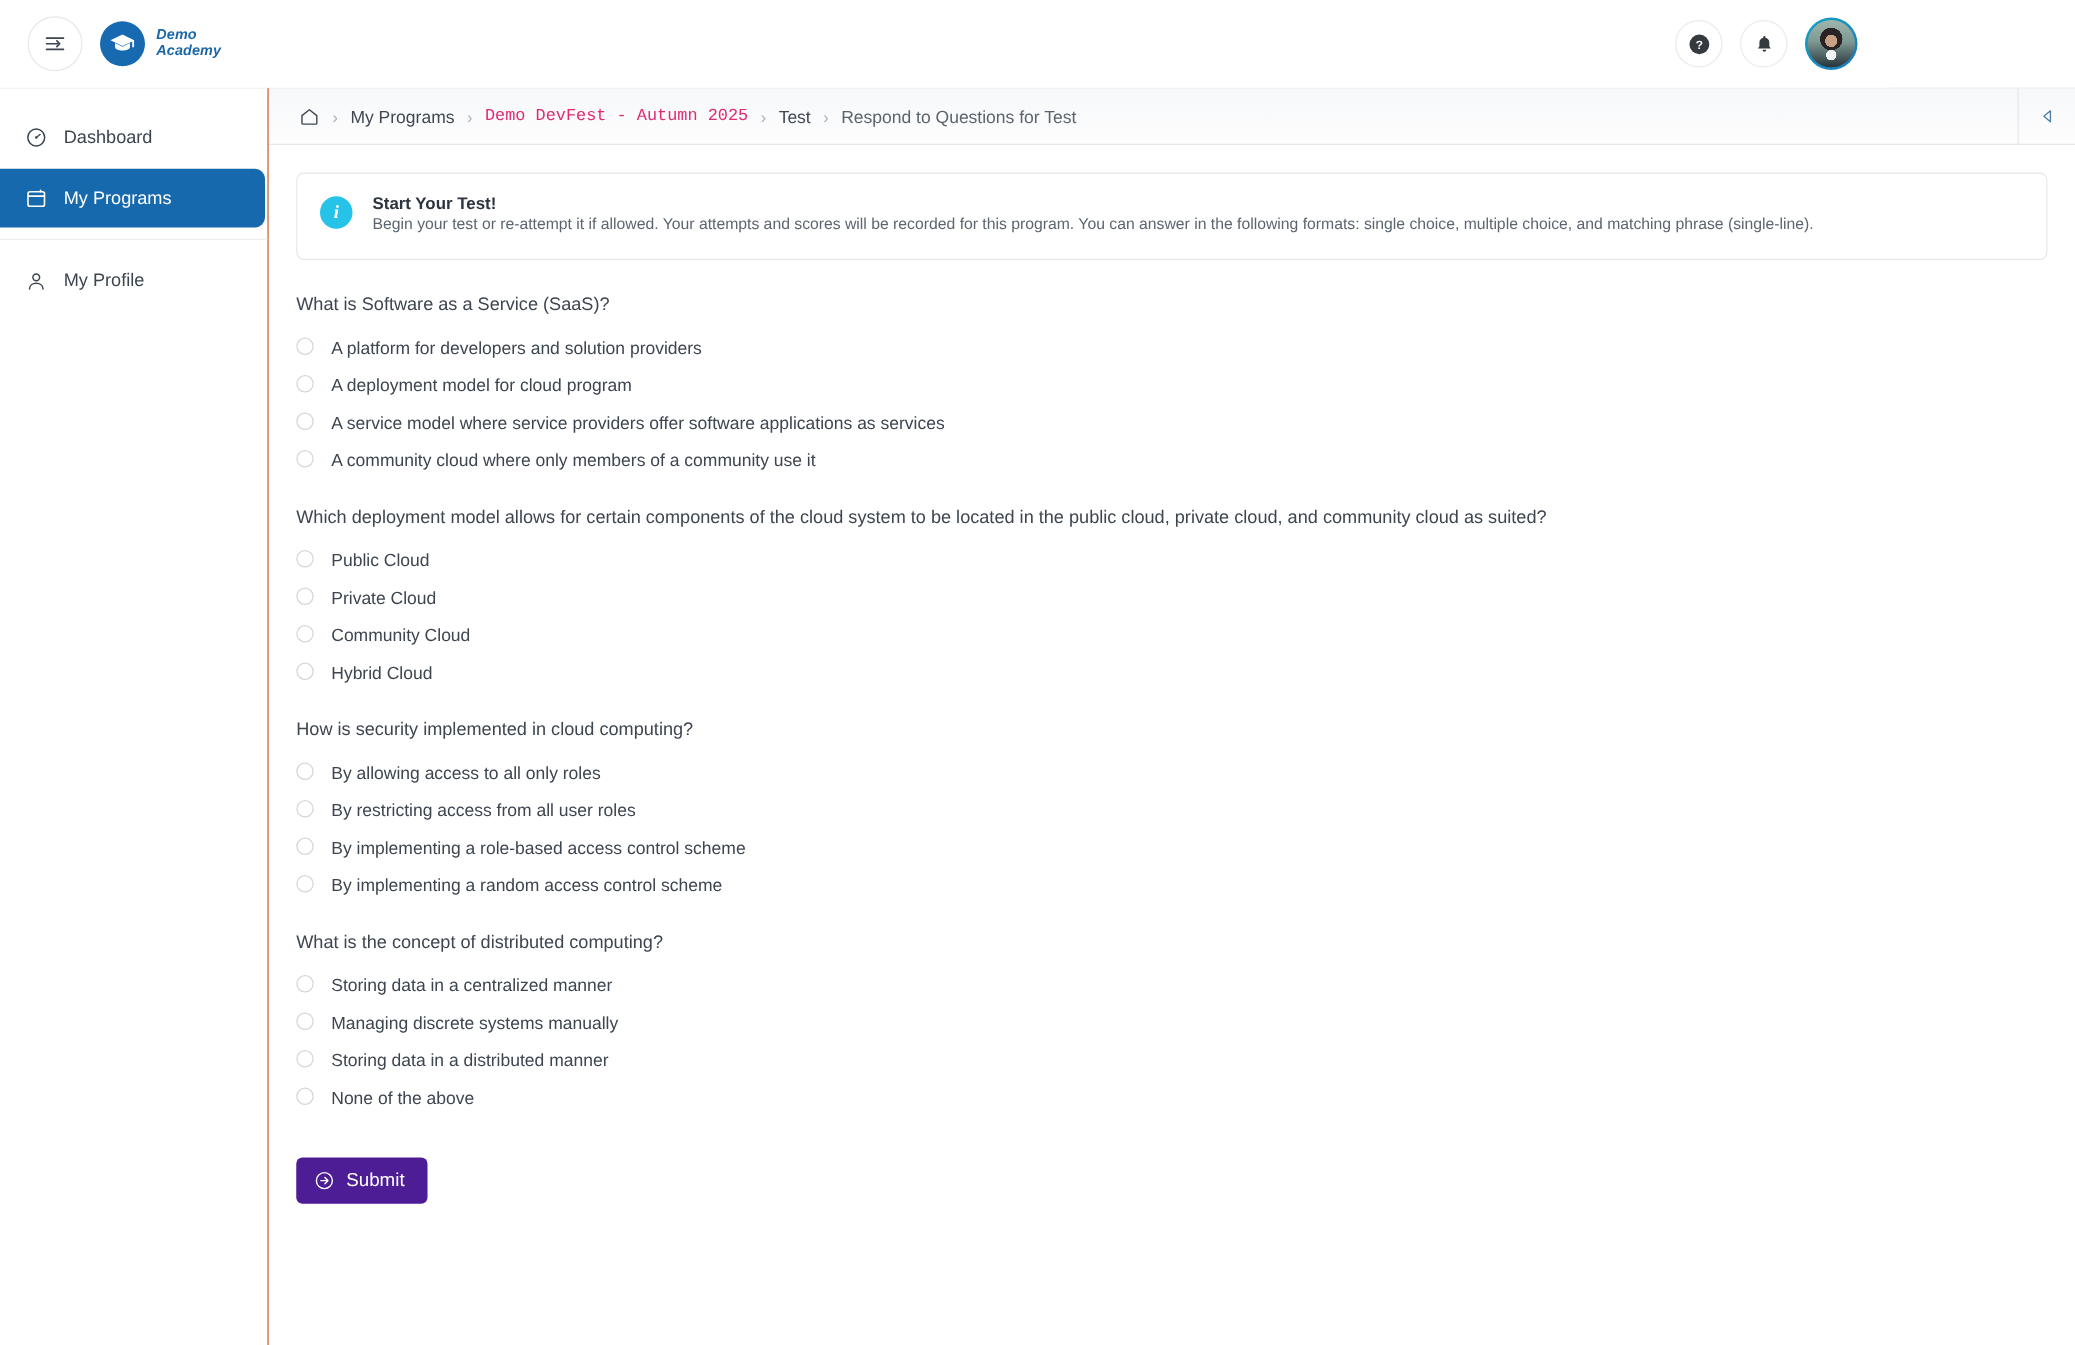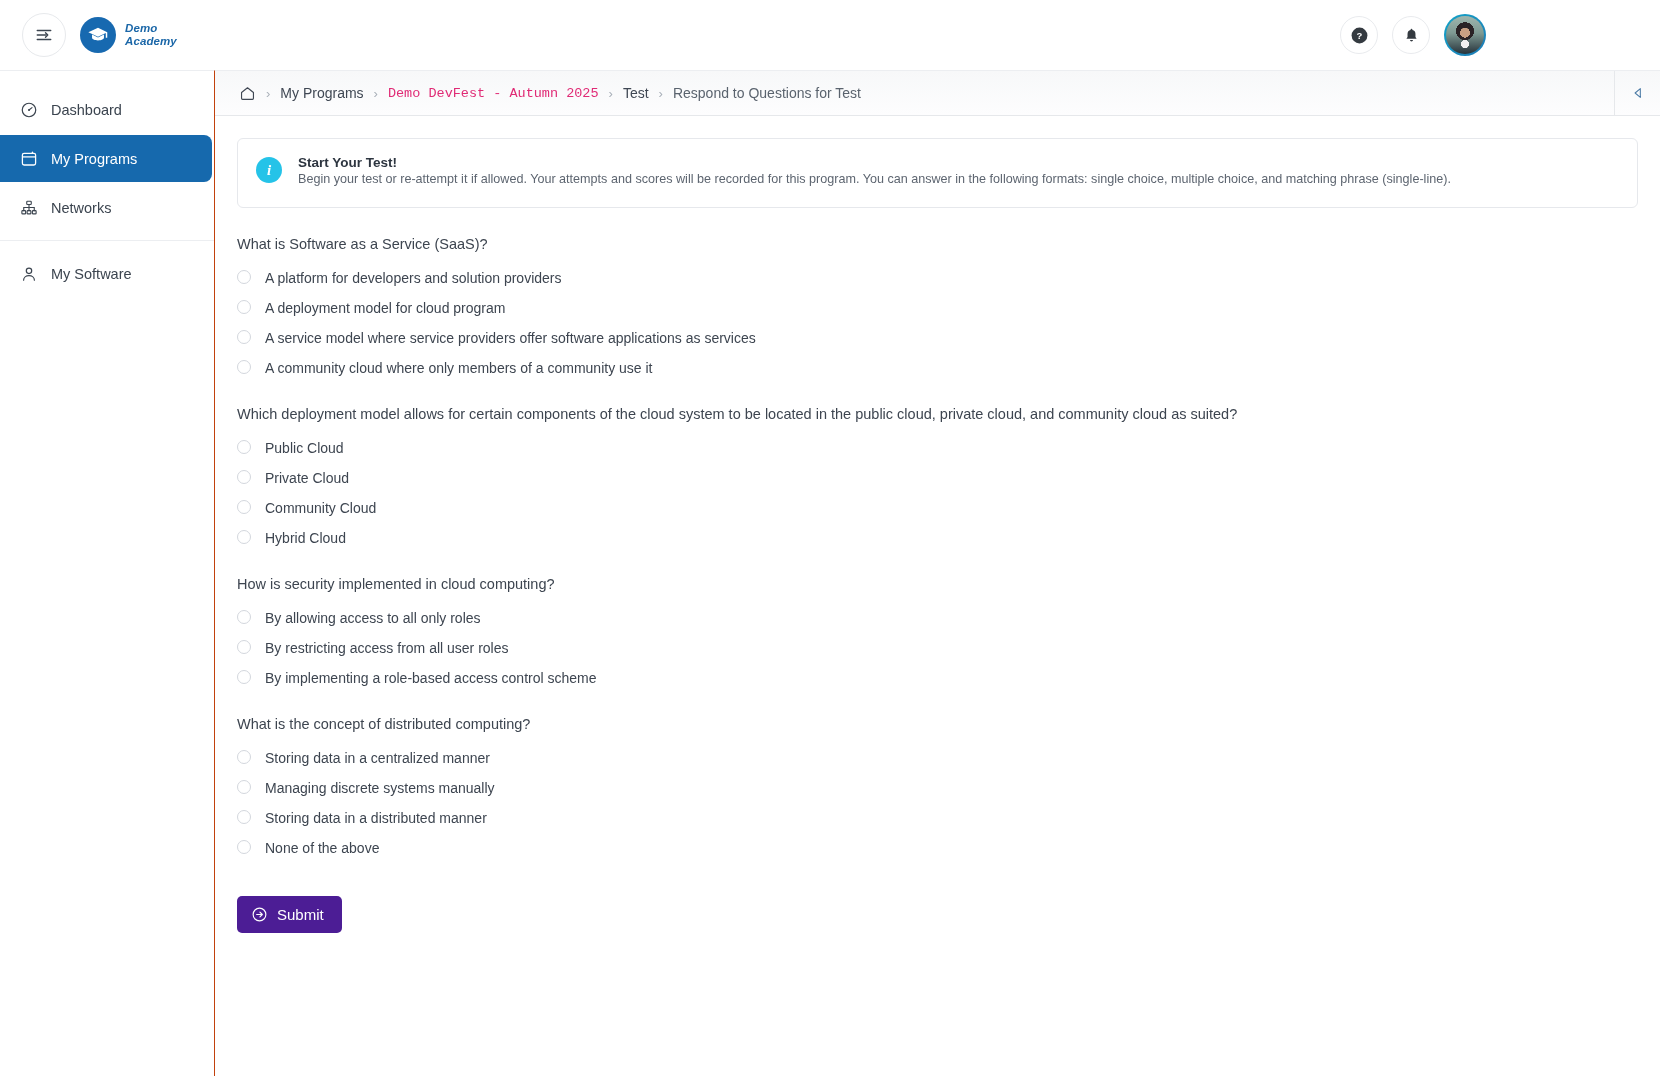--- a/index.html
+++ b/index.html
@@ -241,39 +241,29 @@
 
     <div class="nav-item active">
       <svg class="ico" viewBox="0 0 24 24" fill="none" stroke="#ffffff" stroke-width="1.7">
         <rect x="3.2" y="4.6" width="17.6" height="15.4" rx="2.2"></rect>
         <path d="M3.2 9.2h17.6"></path>
         <path d="M16.6 4.6v-1.6" stroke-linecap="round"></path>
       </svg>
       <span>My Programs</span>
     </div>
 
-    <div class="nav-item">
-      <svg class="ico" viewBox="0 0 24 24" fill="none" stroke="#3b444f" stroke-width="1.5">
-        <rect x="9" y="3" width="6" height="4.4" rx="1"></rect>
-        <rect x="2.5" y="15.5" width="5" height="4.4" rx="1"></rect>
-        <rect x="9.5" y="15.5" width="5" height="4.4" rx="1"></rect>
-        <rect x="16.5" y="15.5" width="5" height="4.4" rx="1"></rect>
-        <path d="M12 7.4v4.1M5 15.5v-4.1h14v4.1M12 11.4v4.1" stroke-linecap="round"></path>
-      </svg>
-      <span>Networks</span>
-    </div>
   </div>
 
   <div class="nav-group last">
     <div class="nav-item">
       <svg class="ico" viewBox="0 0 24 24" fill="none" stroke="#3b444f" stroke-width="1.6">
         <circle cx="12" cy="7.8" r="3.6"></circle>
         <path d="M4.8 20.2c0-3.7 3.2-6 7.2-6s7.2 2.3 7.2 6" stroke-linecap="round"></path>
       </svg>
-      <span>My Software</span>
+      <span>My Profile</span>
     </div>
   </div>
 </div>
 
 <div class="crumbbar">
   <div class="crumbs">
     <span class="crumb home">
       <svg width="17" height="17" viewBox="0 0 24 24" fill="none" stroke="#3f4753" stroke-width="1.6" stroke-linejoin="round">
         <path d="M3.6 10.6L12 3.9l8.4 6.7v8.2a1.4 1.4 0 01-1.4 1.4H5a1.4 1.4 0 01-1.4-1.4z"></path>
       </svg>
@@ -351,20 +341,24 @@
       <span class="option-label">By allowing access to all only roles</span>
     </div>
     <div class="option-row">
       <span class="radio"></span>
       <span class="option-label">By restricting access from all user roles</span>
     </div>
     <div class="option-row">
       <span class="radio"></span>
       <span class="option-label">By implementing a role-based access control scheme</span>
     </div>
+    <div class="option-row">
+      <span class="radio"></span>
+      <span class="option-label">By implementing a random access control scheme</span>
+    </div>
   </div>
 
   <div class="question-block">
     <div class="question-text">What is the concept of distributed computing?</div>
     <div class="option-row">
       <span class="radio"></span>
       <span class="option-label">Storing data in a centralized manner</span>
     </div>
     <div class="option-row">
       <span class="radio"></span>

